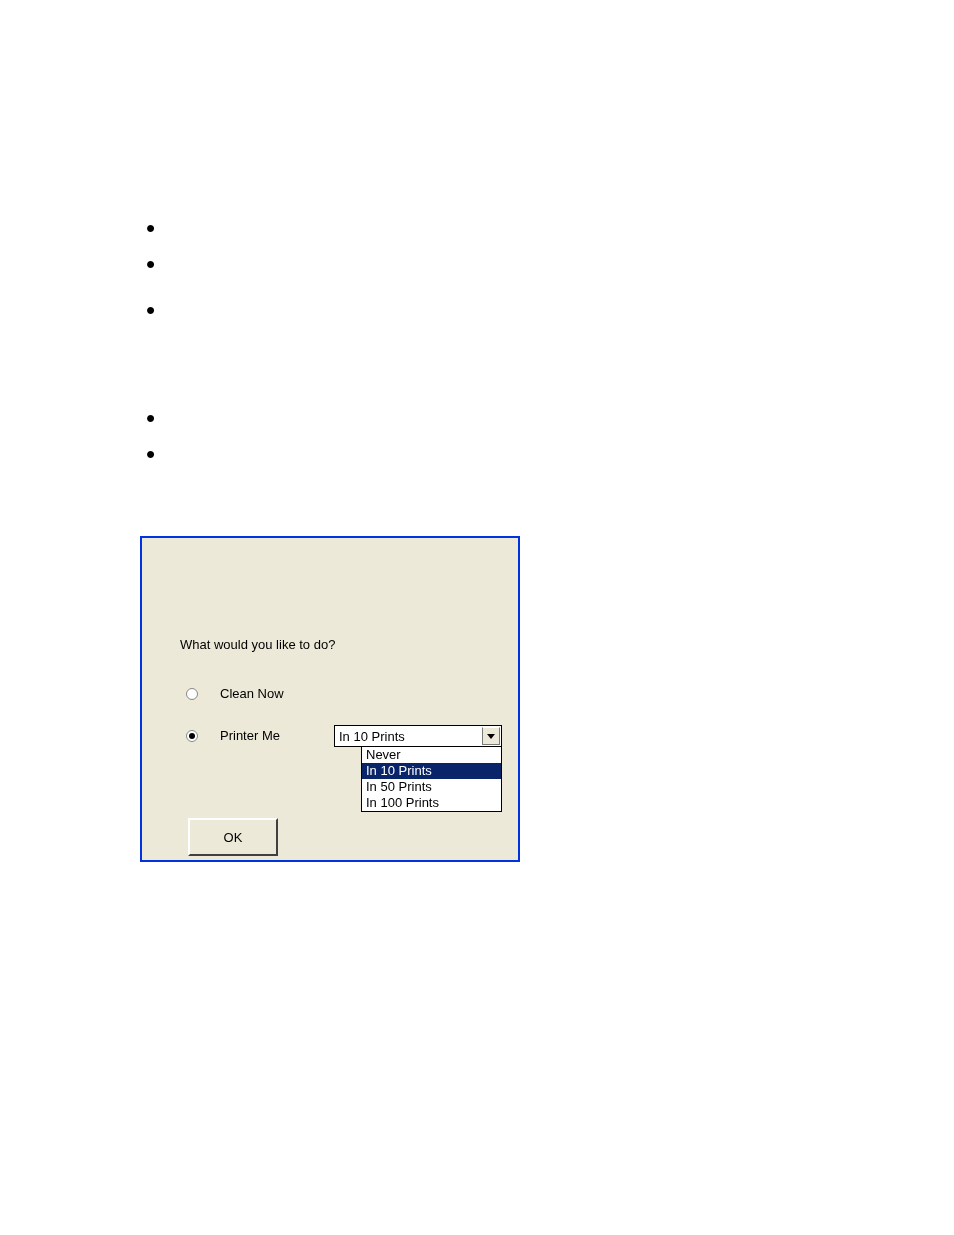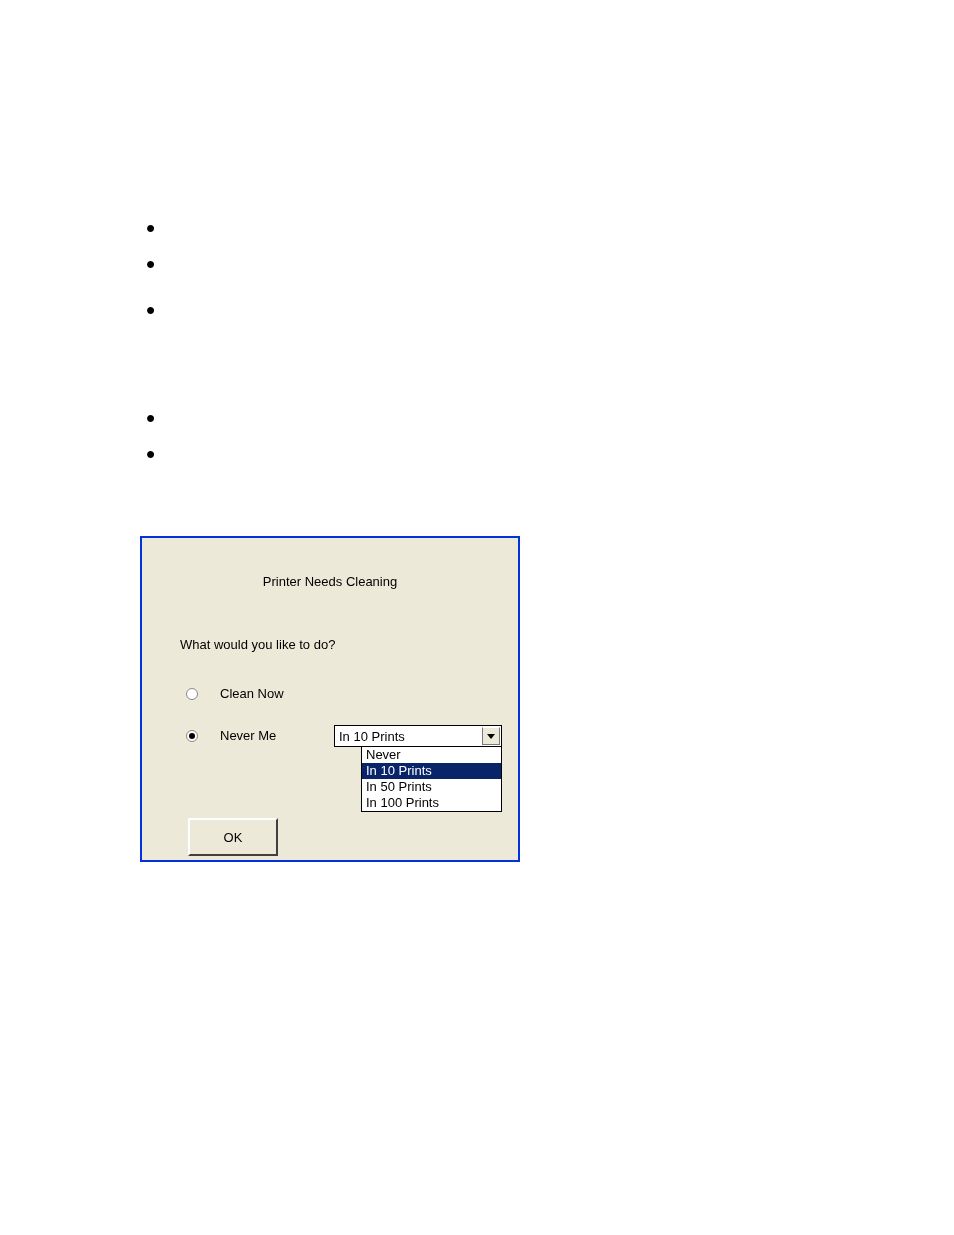--- a/index.html
+++ b/index.html
@@ -177,32 +177,31 @@
   </ul>
 
   <ul class="bullet-list group2">
     <li></li>
     <li></li>
   </ul>
 
   <div class="dialog-wrap">
     <div class="dialog">
 
-      <div class="dlg-title">Printer Needs Cleaning</div>
 
       <div class="dlg-question">What would you like to do?</div>
 
       <div class="radio-row r1">
         <span class="radio"></span>
         <span>Clean Now</span>
       </div>
 
       <div class="radio-row r2">
         <span class="radio filled"></span>
-        <span>Never Me</span>
+        <span>Printer Me</span>
       </div>
 
       <div class="combo">
         <div class="combo-box">
           <span>In 10 Prints</span>
           <span class="combo-btn">
             <span class="tri"></span>
           </span>
         </div>
         <div class="combo-list">

